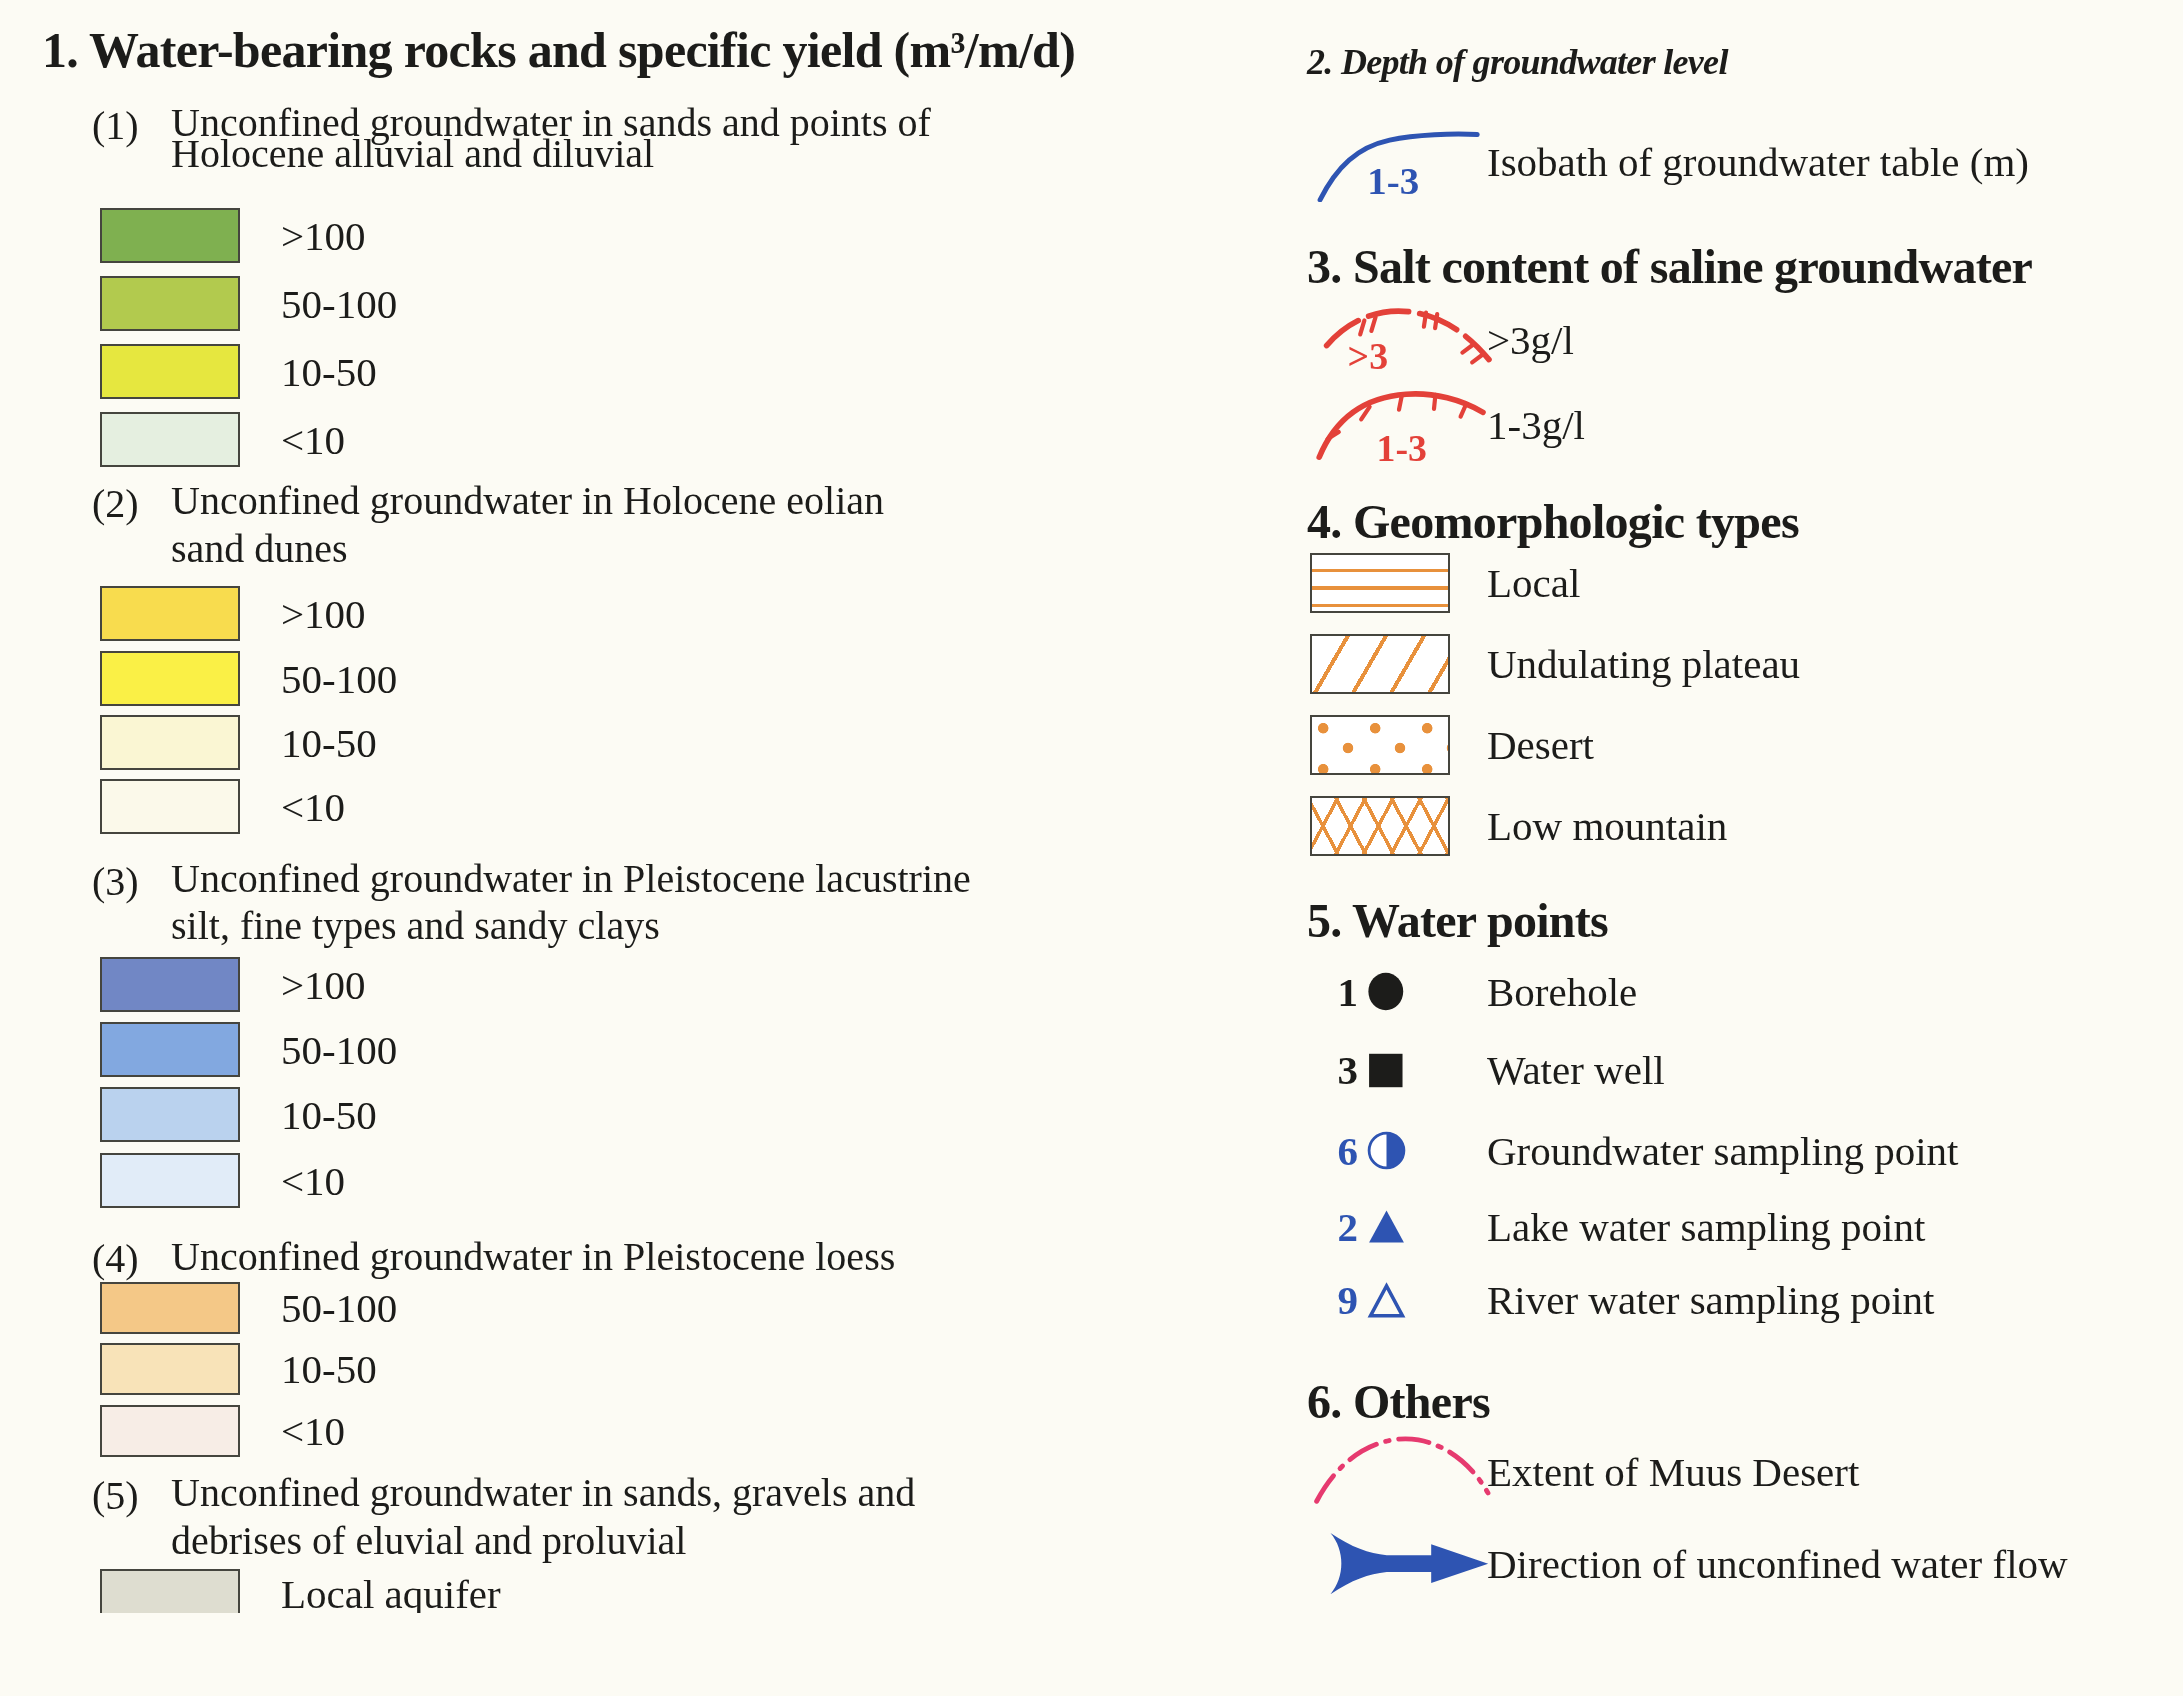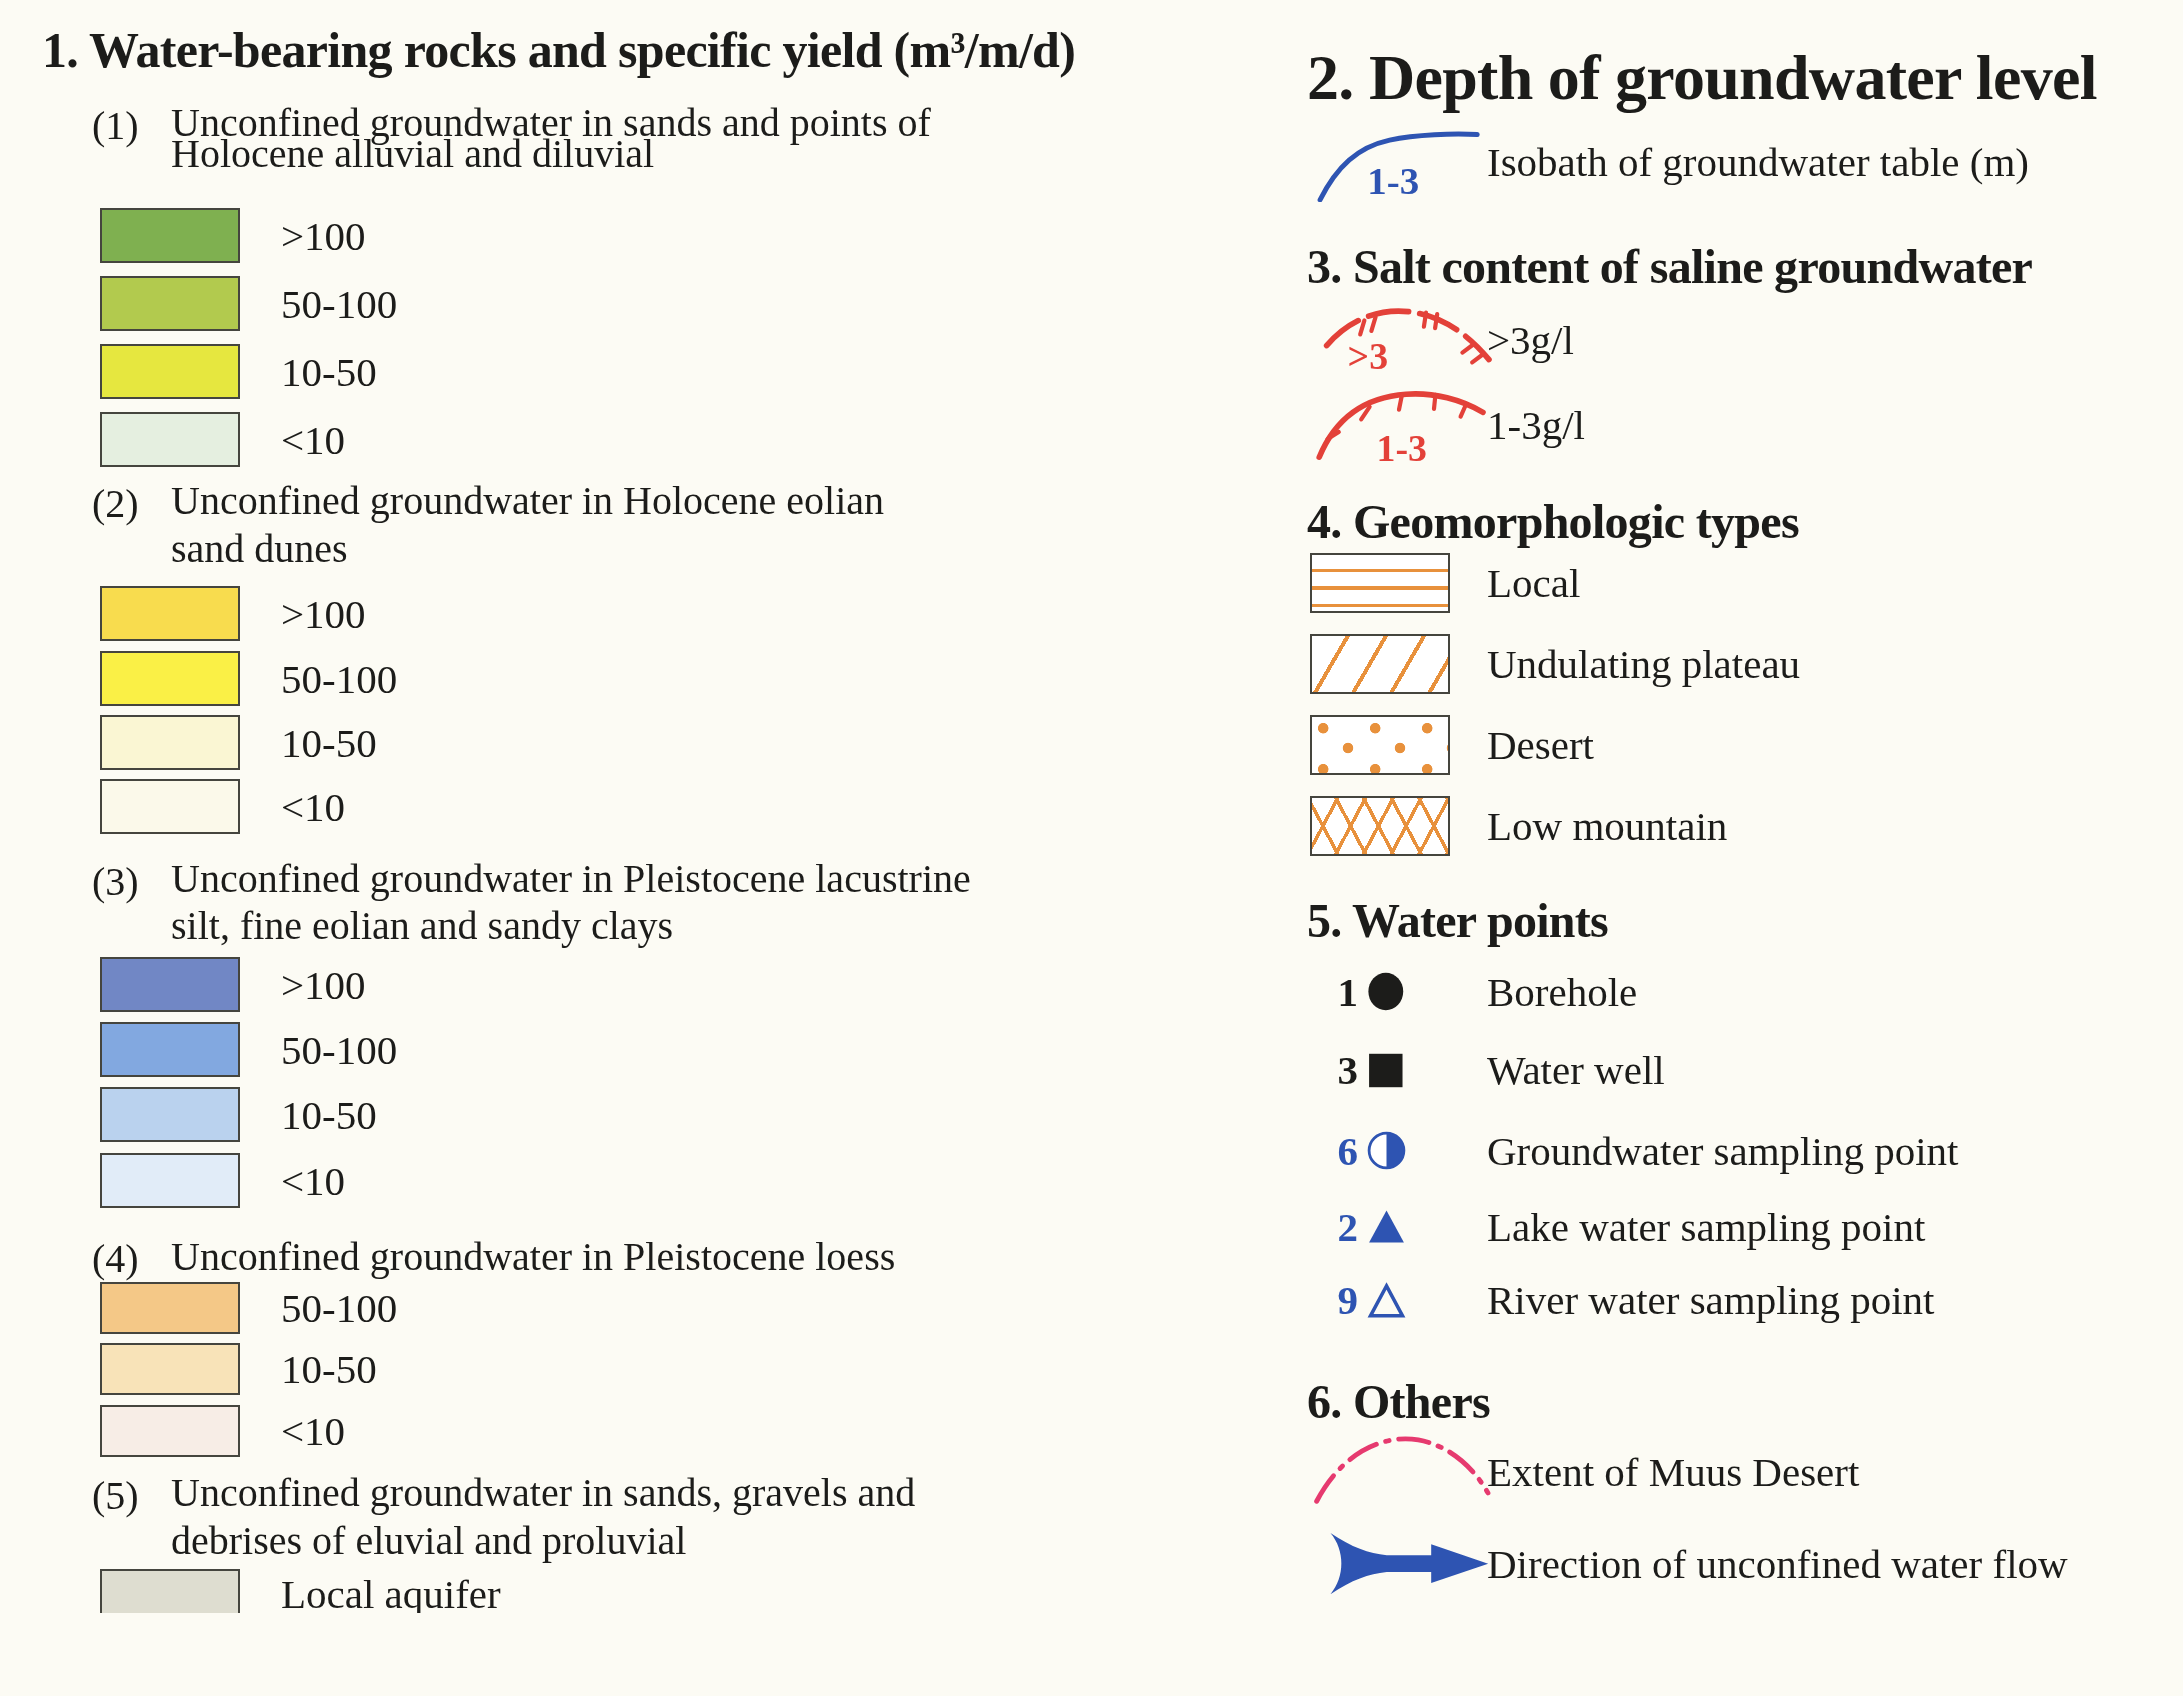--- a/index.html
+++ b/index.html
@@ -60,21 +60,21 @@
   <div class="sw-label" style="top:586px;height:55px;">&gt;100</div>
   <div class="swatch" style="top: 651px; background-color: rgb(250, 240, 70);"></div>
   <div class="sw-label" style="top:651px;height:55px;">50-100</div>
   <div class="swatch" style="top: 715px; background-color: rgb(250, 246, 211);"></div>
   <div class="sw-label" style="top:715px;height:55px;">10-50</div>
   <div class="swatch" style="top: 779px; background-color: rgb(251, 249, 234);"></div>
   <div class="sw-label" style="top:779px;height:55px;">&lt;10</div>
 
   <div class="abs grp-idx" style="left:78px;top:858px;">(3)</div>
   <div class="abs grp-line" style="left:157px;top:855px;">Unconfined groundwater in Pleistocene lacustrine</div>
-  <div class="abs grp-line" style="left:157px;top:902px;">silt, fine eolian and sandy clays</div>
+  <div class="abs grp-line" style="left:157px;top:902px;">silt, fine types and sandy clays</div>
 
   <div class="swatch" style="top: 957px; background-color: rgb(113, 135, 197);"></div>
   <div class="sw-label" style="top:957px;height:55px;">&gt;100</div>
   <div class="swatch" style="top: 1022px; background-color: rgb(130, 168, 224);"></div>
   <div class="sw-label" style="top:1022px;height:55px;">50-100</div>
   <div class="swatch" style="top: 1087px; background-color: rgb(186, 210, 238);"></div>
   <div class="sw-label" style="top:1087px;height:55px;">10-50</div>
   <div class="swatch" style="top: 1153px; background-color: rgb(225, 236, 248);"></div>
   <div class="sw-label" style="top:1153px;height:55px;">&lt;10</div>
 
@@ -88,21 +88,21 @@
   <div class="swatch" style="top: 1405px; height: 52px; background-color: rgb(247, 237, 230);"></div>
   <div class="sw-label" style="top:1405px;height:52px;">&lt;10</div>
 
   <div class="abs grp-idx" style="left:78px;top:1472px;">(5)</div>
   <div class="abs grp-line" style="left:157px;top:1517px;">debrises of eluvial and proluvial</div>
   <div class="abs grp-line" style="left:157px;top:1469px;">Unconfined groundwater in sands, gravels and</div>
 
   <div class="swatch" style="top: 1569px; height: 50px; background-color: rgb(222, 221, 208);"></div>
   <div class="sw-label" style="top:1569px;height:50px;">Local aquifer</div>
 
-  <div class="abs h1" style="left:1293px;top:41px;font-size:64px;">2. Depth of groundwater level</div>
+  <div class="abs h1" style="left:1293px;top:41px;font-size:36px;font-style:italic;">2. Depth of groundwater level</div>
 
   <div class="abs" style="left:1303px;top:122px;">
     <svg width="164" height="80" viewBox="0 0 235 115">
       <path d="M4,112 C28,64 58,36 104,26 C142,18 196,16 230,18" style="fill:none;stroke:var(--blue);stroke-width:7;stroke-linecap:round;"></path>
       <text x="72" y="104" style="fill:var(--blue);font-family:'Liberation Serif',serif;font-size:56px;font-weight:bold;">1-3</text>
     </svg>
   </div>
   <div class="r-label" style="top:122px;height:80px;">Isobath of groundwater table (m)</div>
 
   <div class="abs h1" style="left:1293px;top:239px;font-size:48px;">3. Salt content of saline groundwater</div>

